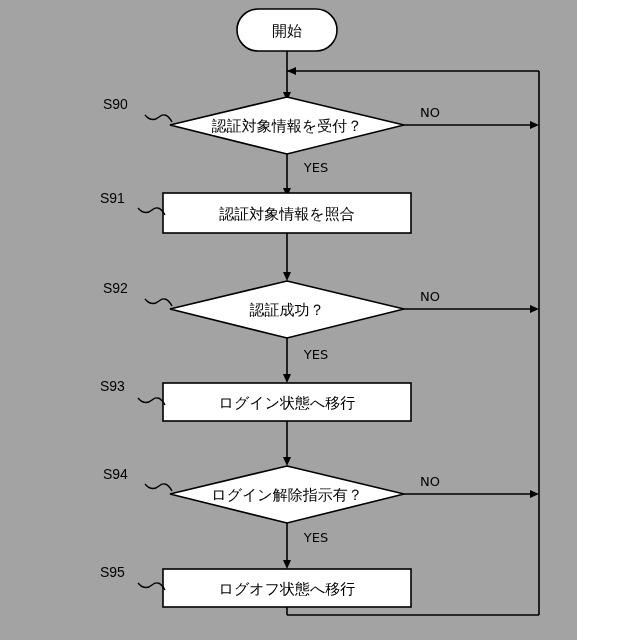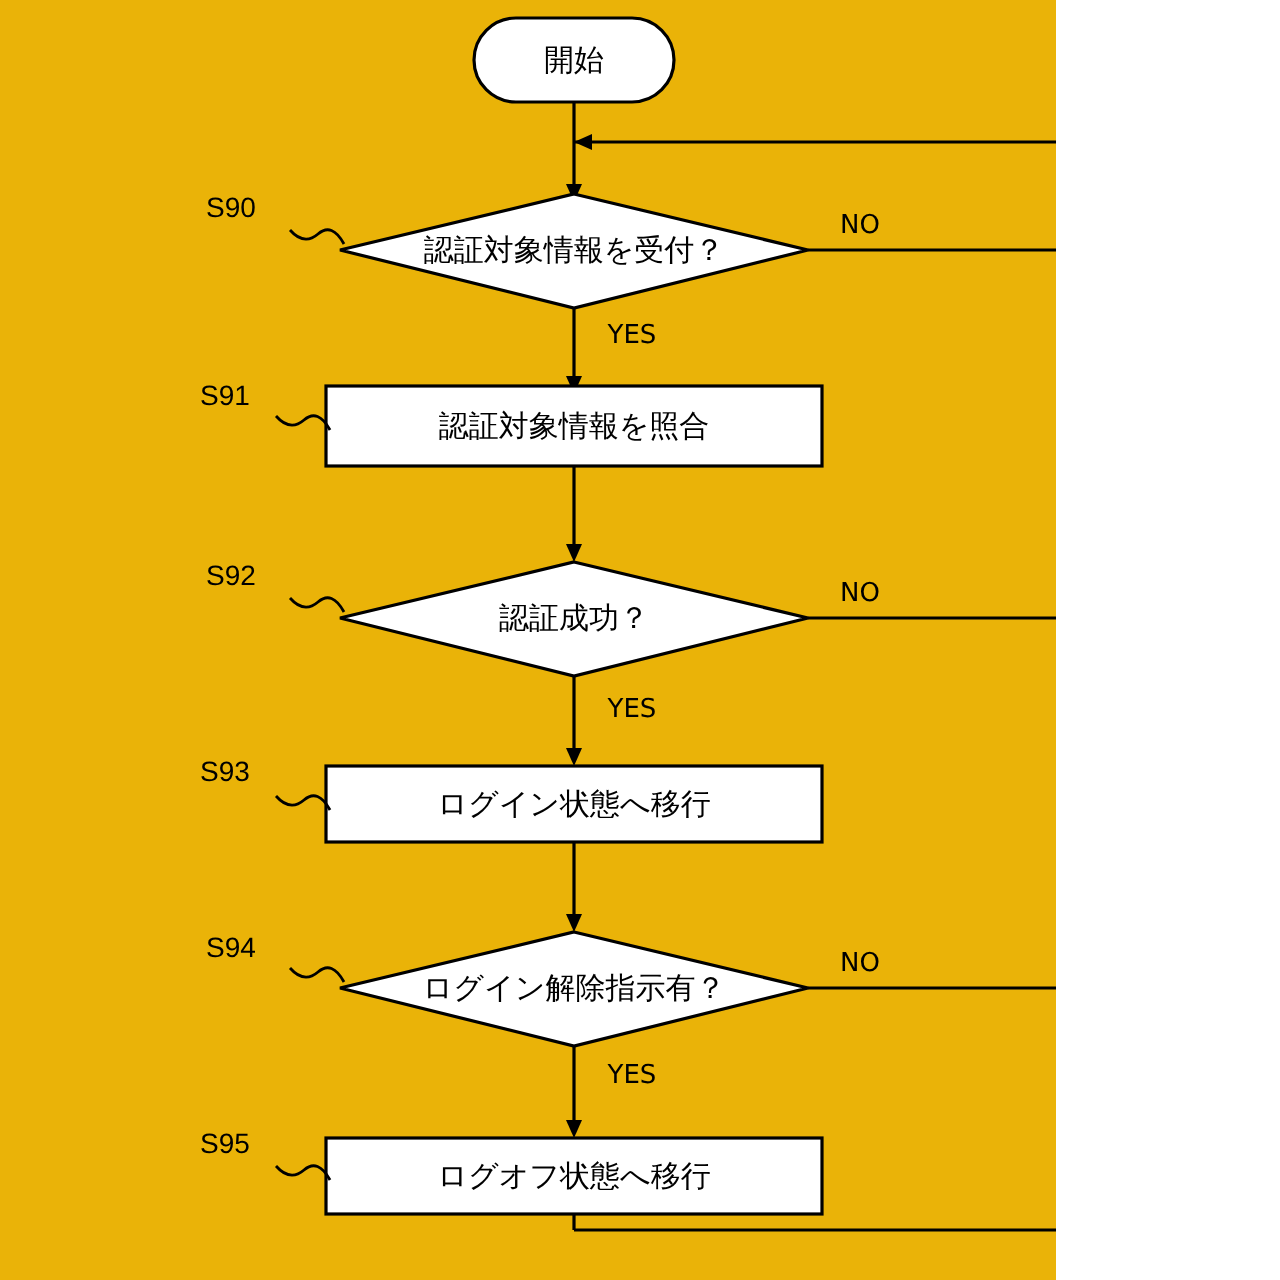--- a/index.html
+++ b/index.html
@@ -5,23 +5,23 @@
   html, body {
     margin: 0;
     padding: 0;
     background: #ffffff;
   }
   body {
     font-family: "Liberation Sans", sans-serif;
   }
   #canvas {
     position: relative;
-    width: 528px;
+    width: 577px;
     height: 640px;
-    background: #eab308;
+    background: #a3a3a3;
     overflow: hidden;
   }
   svg.flow {
     position: absolute;
     left: 0;
     top: 0;
     width: 640px;
     height: 640px;
   }
   .node-text {

